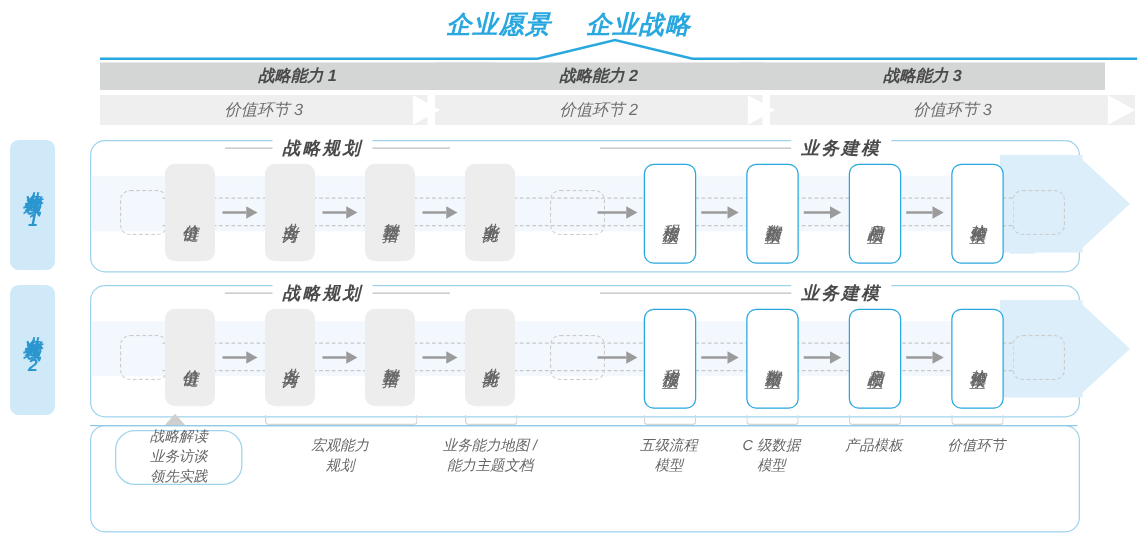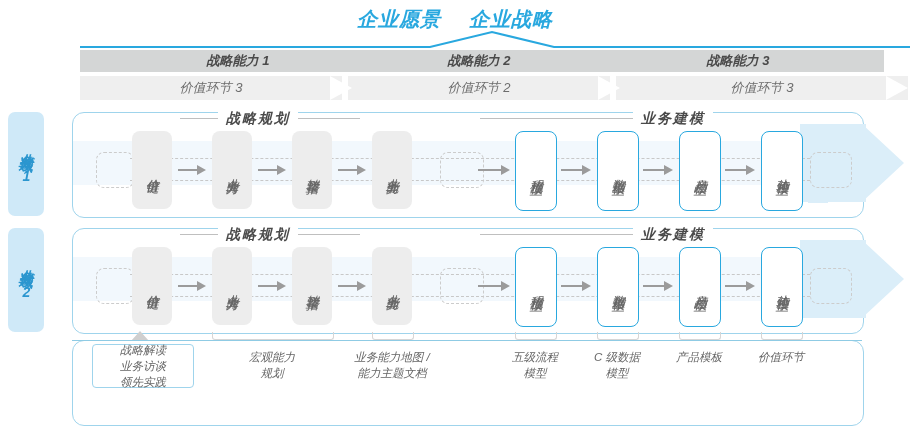--- a/index.html
+++ b/index.html
@@ -70,21 +70,21 @@
     border-bottom:5px solid transparent;border-left:9px solid #9b9b9b;}
   .dashline{position:absolute;height:0;border-top:1px dashed #c8c8c8;}
 
   
   .tool-panel{position:absolute;left:72px;width:790px;
      border:1px solid #9fd4ec;border-radius:12px;background:#ffffff;}
   .tool-title{position:absolute;font-size:17px;font-weight:bold;color:#4a4a4a;
      letter-spacing:3px;width:100%;text-align:center;margin-top:45px;}
   .tool-label{position:absolute;text-align:center;color:#666666;font-size:11.5px;
      line-height:1.35;}
-  .tool-box{position:absolute;border:1px solid #9fd4ec;border-radius:4px;
+  .tool-box{position:absolute;border:1px solid #9fd4ec;border-radius:16px;
      background:#ffffff;text-align:center;color:#666666;font-size:11.5px;
      line-height:1.4;display:flex;align-items:center;justify-content:center;}
   .brace{position:absolute;border:1px solid #d6d6d6;border-top:none;
      border-radius:0 0 3px 3px;height:7px;}
   .brace-stem{position:absolute;width:1px;background:#d6d6d6;}
   .upar{position:absolute;width:22px;height:22px;}
   .divider{position:absolute;height:1px;background:#8fcbe4;}
 </style>
 </head>
 <body>

